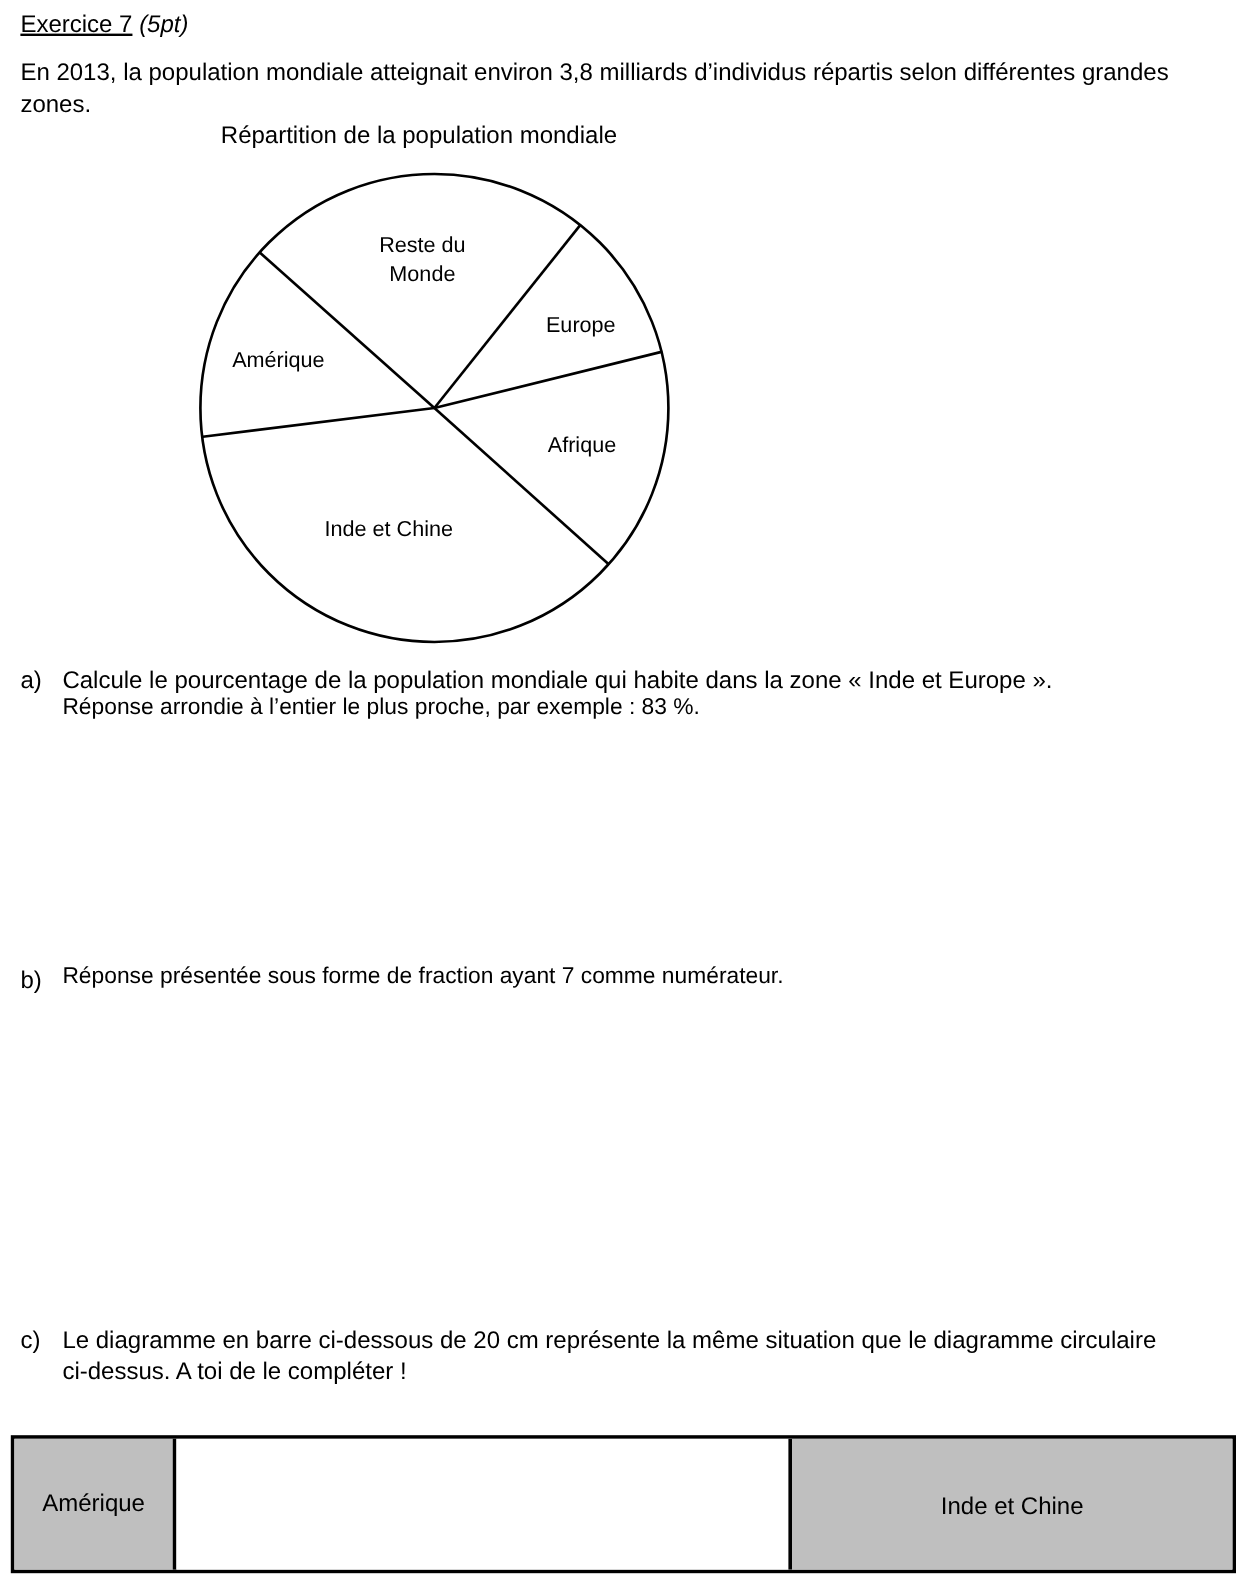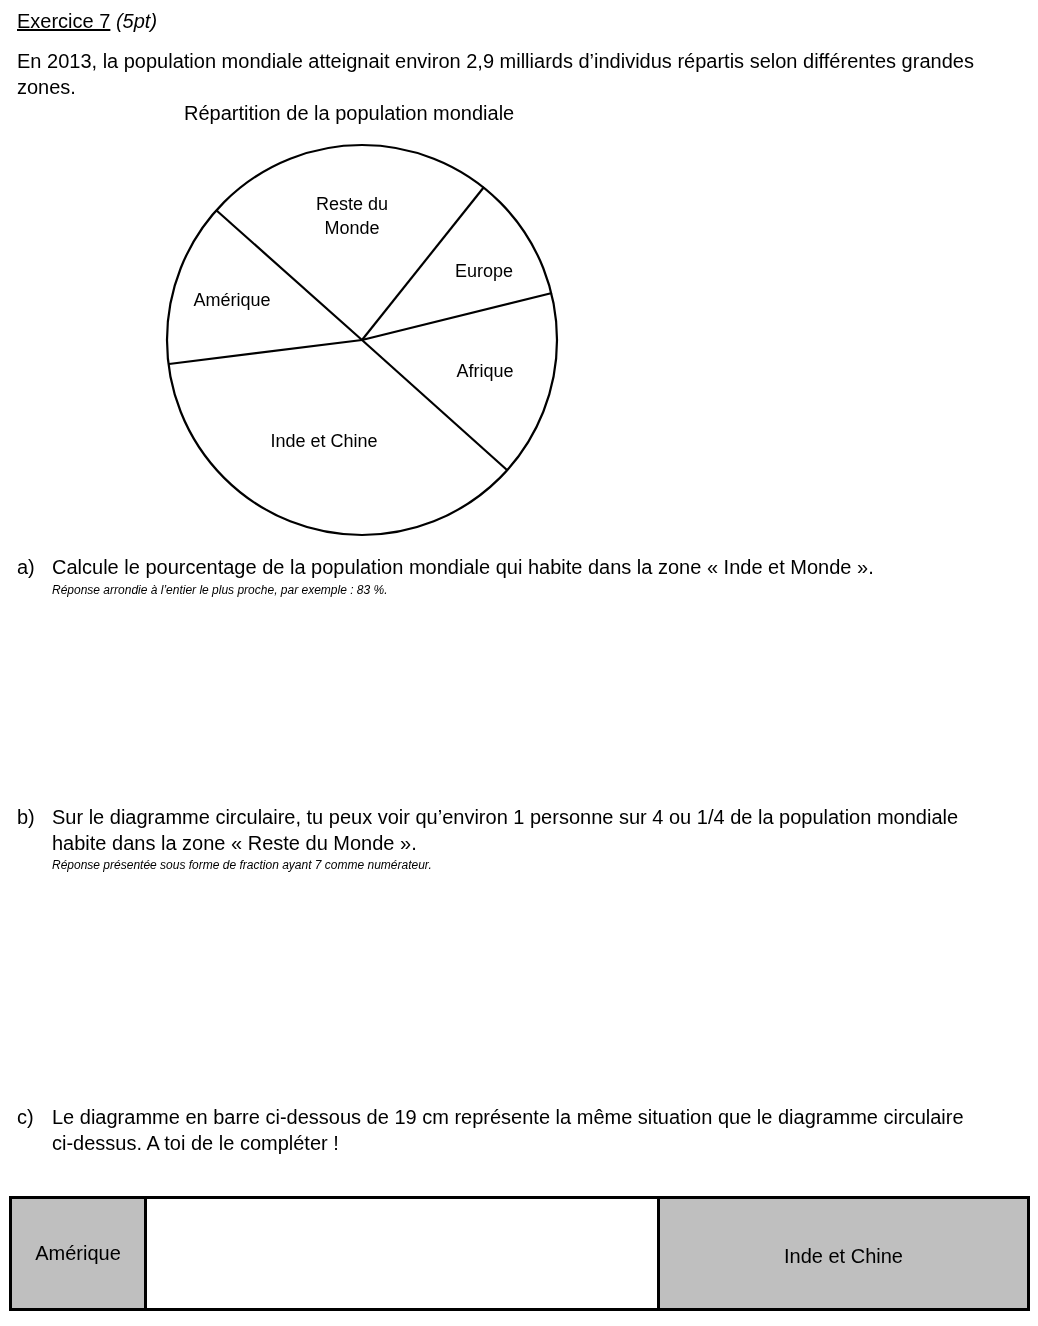--- a/index.html
+++ b/index.html
@@ -9,39 +9,39 @@
   .title { left:17px; top:10px; font-size:20px; white-space:nowrap; }
   .title .ex { font-weight:normal; text-decoration:underline;margin-top:30px; }
   .title .pts { font-style:italic; }
   .intro { left:17px; top:48px; width:1000px; font-size:20px; line-height:26px; }
   .chart-title { left:184px; top:102px; font-size:20px; white-space:nowrap; }
   svg.pie { position:absolute; left:0; top:0; }
   .pie-label { font-size:18px; text-anchor:middle; font-family:"Liberation Sans", sans-serif; }
   .q { left:17px; font-size:20px; line-height:25.5px; }
   .q .letter { position:absolute; left:0; top:0; }
   .q .body { margin-left:35px; }
-  .hint { font-style:italic; font-size:12px; line-height:18px; display:block; }
+  .hint { font-size:19px; line-height:18px; display:block; }
   .qa { top:555px; width:1000px; }
   .qb { top:805px; width:1000px; }
   .qc { top:1105px; width:1000px; }
   .bar { left:9px; top:1196px; width:1021px; height:115px; border:3px solid #000; box-sizing:border-box; display:flex; }
   .seg { height:100%; display:flex; align-items:center; justify-content:center; font-size:20px; box-sizing:border-box; }
   .seg-amer { width:135px; background:#bfbfbf; border-right:3px solid #000; }
   .seg-blank { width:513px; background:#ffffff; border-right:3px solid #000; }
   .seg-inde { flex:1; background:#bfbfbf; padding-top:6px; }
 </style>
 </head>
 <body>
 
 <div class="abs title">
   <span class="ex">Exercice 7</span>
   <span class="pts">(5pt)</span>
 </div>
 
-<div class="abs intro">En 2013, la population mondiale atteignait environ 2,9 milliards d’individus répartis selon différentes grandes zones.</div>
+<div class="abs intro">En 2013, la population mondiale atteignait environ 3,8 milliards d’individus répartis selon différentes grandes zones.</div>
 
 <div class="abs chart-title">Répartition de la population mondiale</div>
 
 <svg class="pie" width="1038" height="560">
   <ellipse cx="362" cy="340" rx="195" ry="195" fill="#ffffff" stroke="#000" stroke-width="2.2"></ellipse>
   <line x1="362" y1="340" x2="484" y2="187" stroke="#000" stroke-width="2.2"></line>
   <line x1="362" y1="340" x2="552" y2="293" stroke="#000" stroke-width="2.2"></line>
   <line x1="362" y1="340" x2="507" y2="470" stroke="#000" stroke-width="2.2"></line>
   <line x1="362" y1="340" x2="169" y2="364" stroke="#000" stroke-width="2.2"></line>
   <line x1="362" y1="340" x2="216" y2="210" stroke="#000" stroke-width="2.2"></line>
@@ -49,37 +49,36 @@
   <text class="pie-label" x="352" y="234">Monde</text>
   <text class="pie-label" x="484" y="277">Europe</text>
   <text class="pie-label" x="485" y="377">Afrique</text>
   <text class="pie-label" x="324" y="447">Inde et Chine</text>
   <text class="pie-label" x="232" y="306">Amérique</text>
 </svg>
 
 <div class="abs q qa">
   <span class="letter">a)</span>
   <div class="body">
-    <span>Calcule le pourcentage de la population mondiale qui habite dans la zone « Inde et Monde ».</span>
+    <span>Calcule le pourcentage de la population mondiale qui habite dans la zone « Inde et Europe ».</span>
     <span class="hint">Réponse arrondie à l’entier le plus proche, par exemple : 83 %.</span>
   </div>
 </div>
 
 <div class="abs q qb">
   <span class="letter">b)</span>
   <div class="body" style="width:920px;">
-    <div>Sur le diagramme circulaire, tu peux voir qu’environ 1 personne sur 4 ou 1/4 de la population mondiale habite dans la zone « Reste du Monde ».</div>
     <span class="hint">Réponse présentée sous forme de fraction ayant 7 comme numérateur.</span>
   </div>
 </div>
 
 <div class="abs q qc">
   <span class="letter">c)</span>
   <div class="body" style="width:930px;">
-    <span>Le diagramme en barre ci-dessous de 19 cm représente la même situation que le diagramme circulaire ci-dessus. A toi de le compléter !</span>
+    <span>Le diagramme en barre ci-dessous de 20 cm représente la même situation que le diagramme circulaire ci-dessus. A toi de le compléter !</span>
   </div>
 </div>
 
 <div class="abs bar">
   <div class="seg seg-amer">Amérique</div>
   <div class="seg seg-blank"></div>
   <div class="seg seg-inde">Inde et Chine</div>
 </div>
 
 </body></html>

